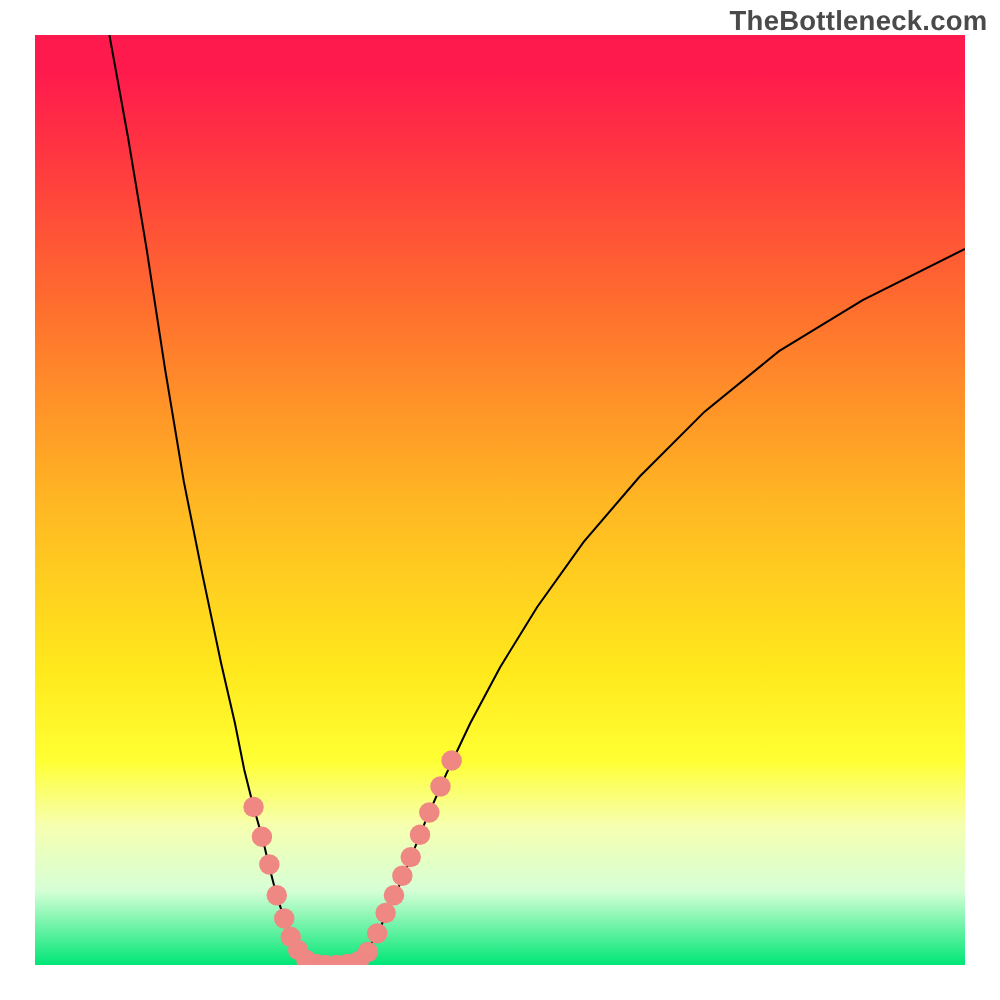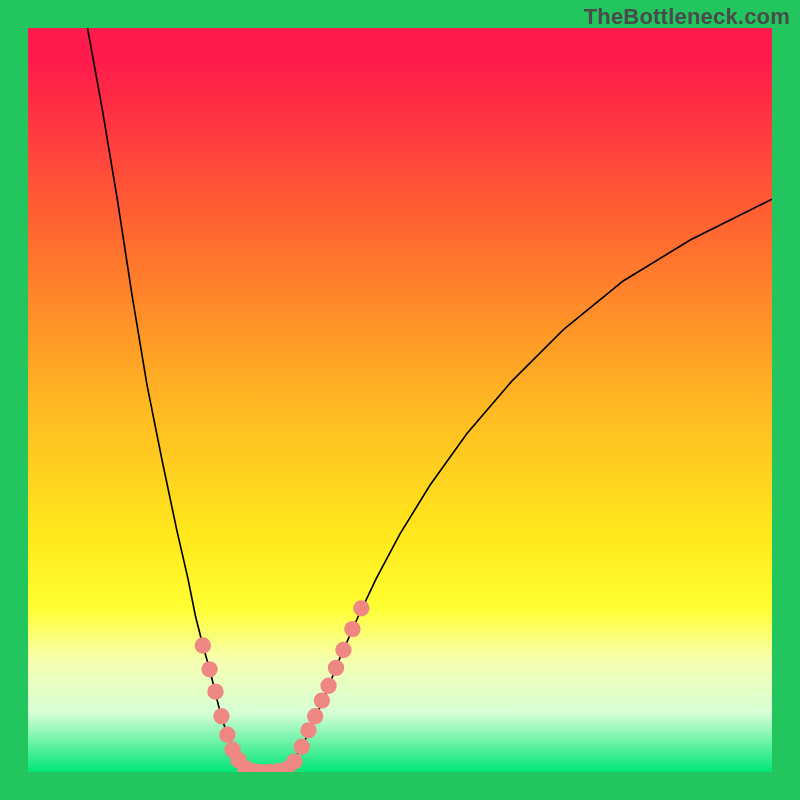--- a/index.html
+++ b/index.html
@@ -8,21 +8,21 @@
     width: 800px;
     height: 800px;
     background: #000;
     overflow: hidden;
     font-family: Arial, Helvetica, sans-serif;
   }
   .outer {
     position: relative;
     width: 800px;
     height: 800px;
-    background: #22c55e;
+    background: #ffffff;
   }
   .watermark {
     position: absolute;
     top: 4px;
     right: 10px;
     color: #4a4a4a;
     font-size: 22px;
     font-weight: 600;
     letter-spacing: 0.2px;
     z-index: 10;

